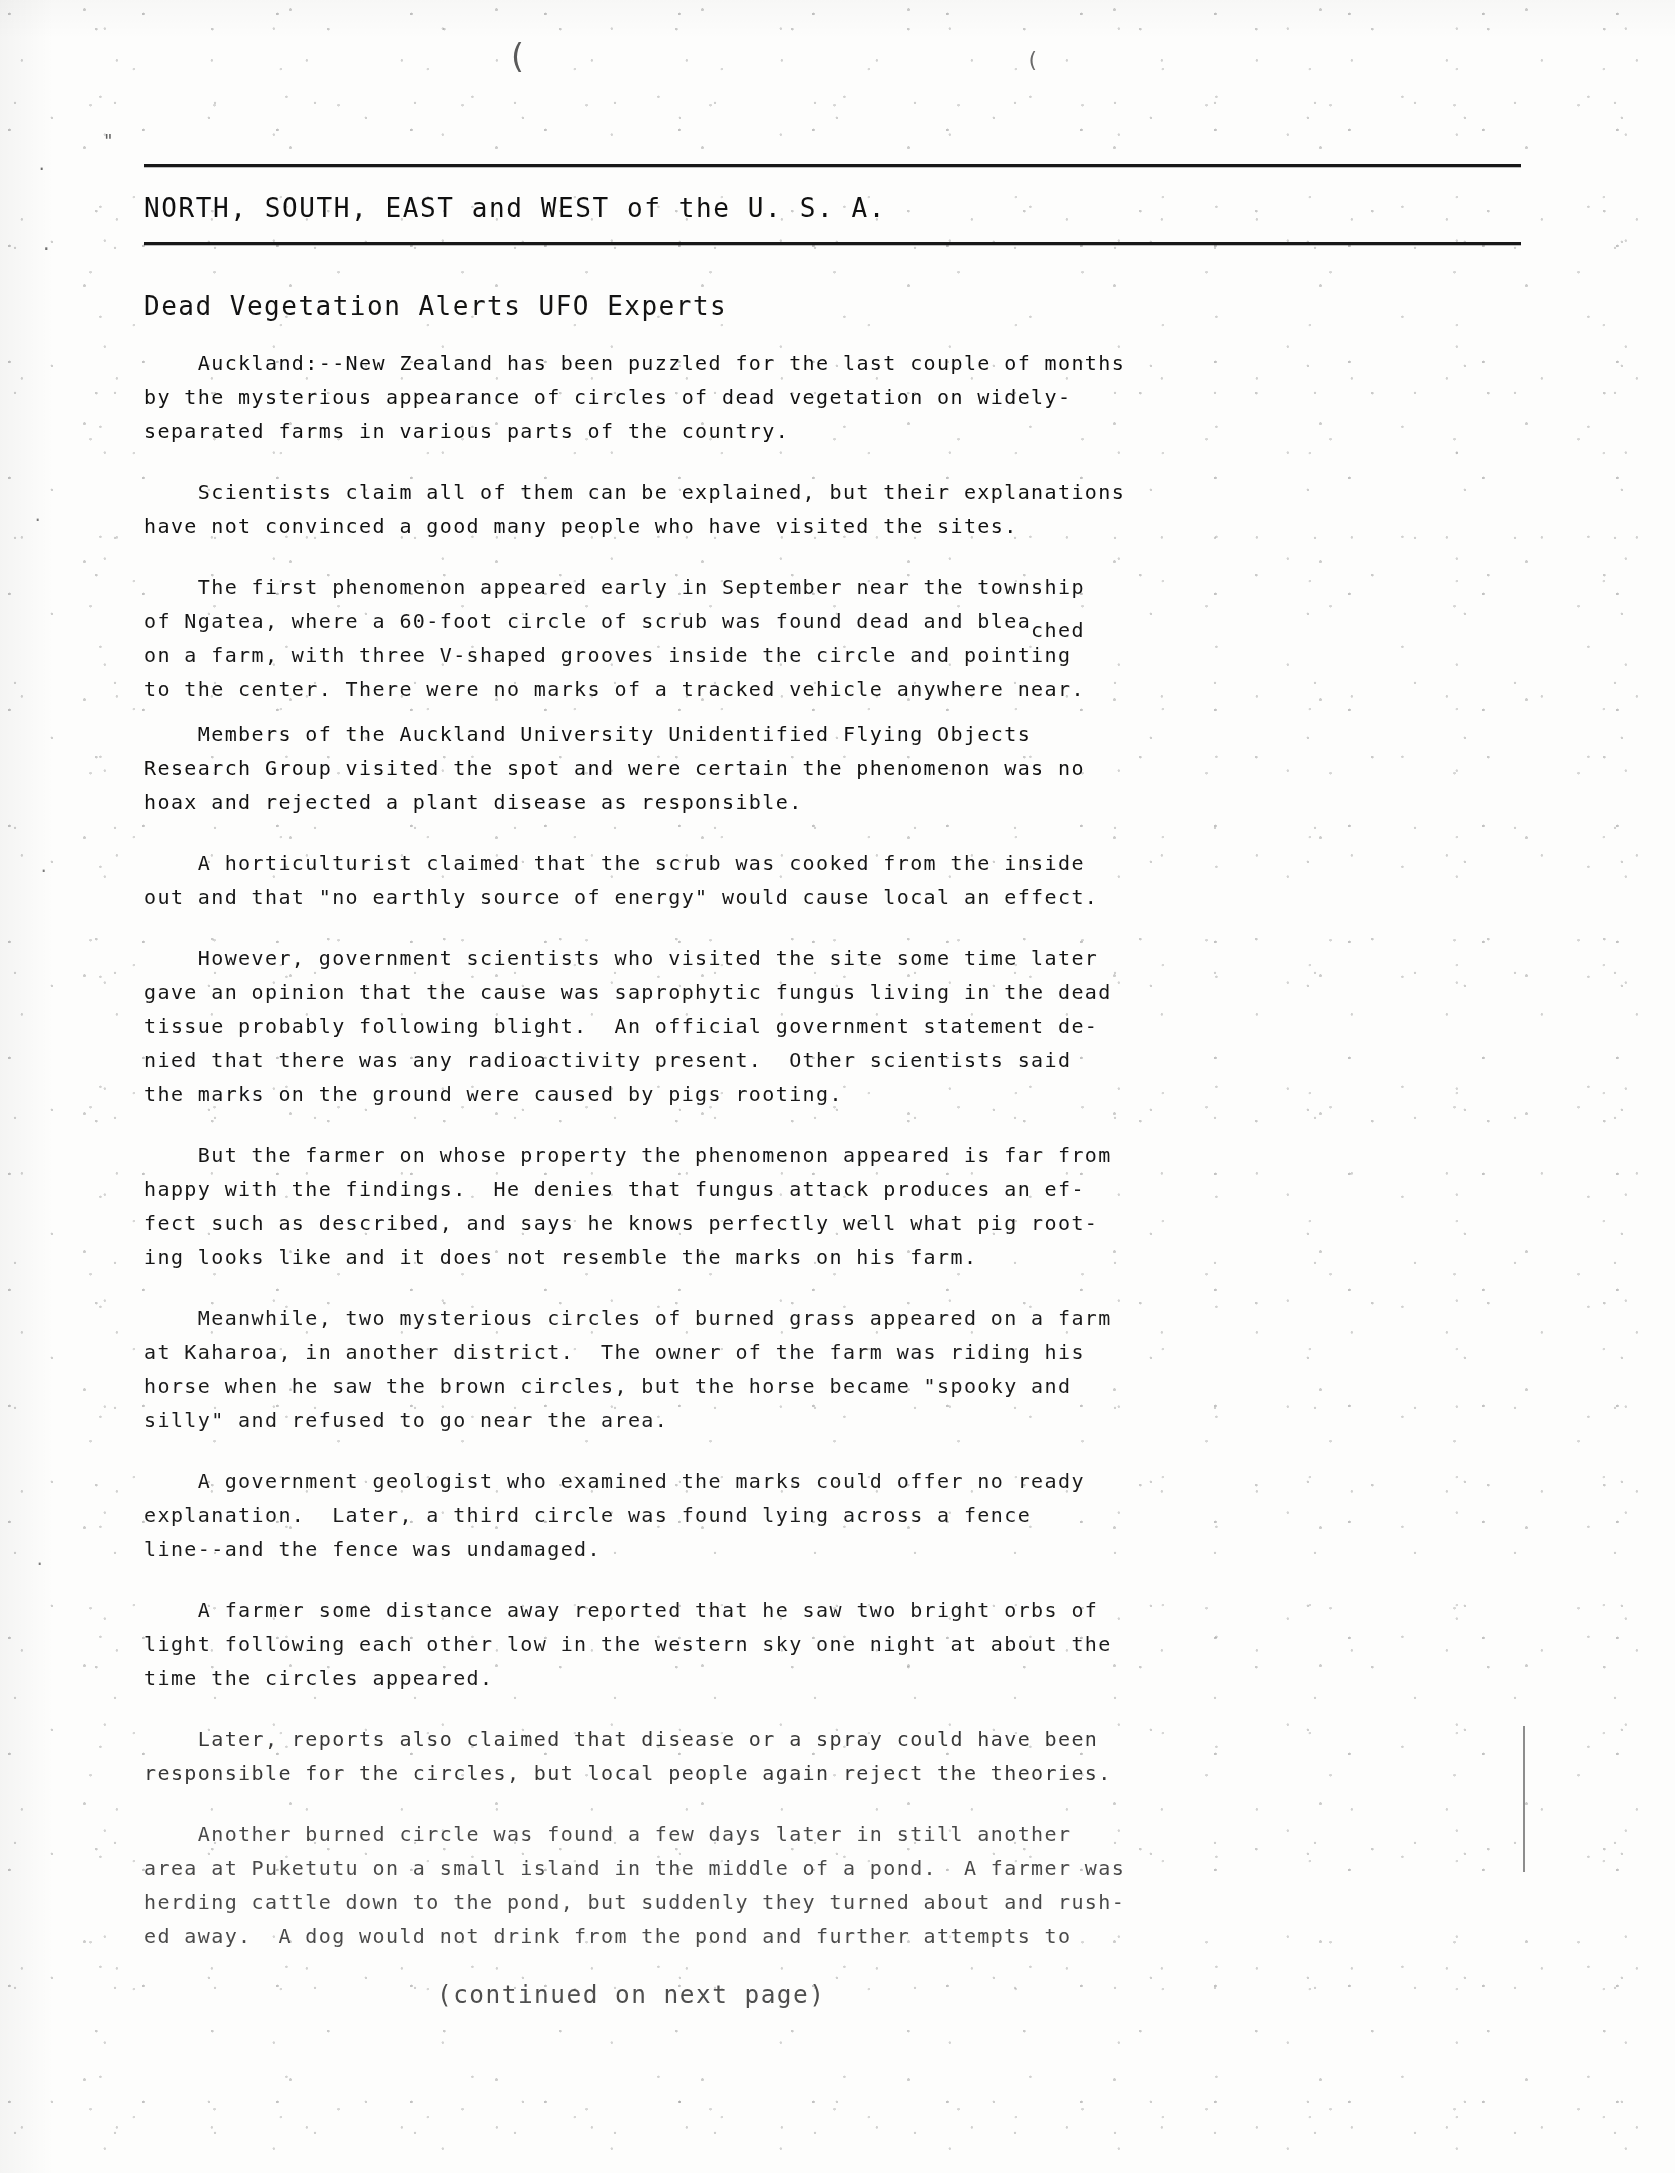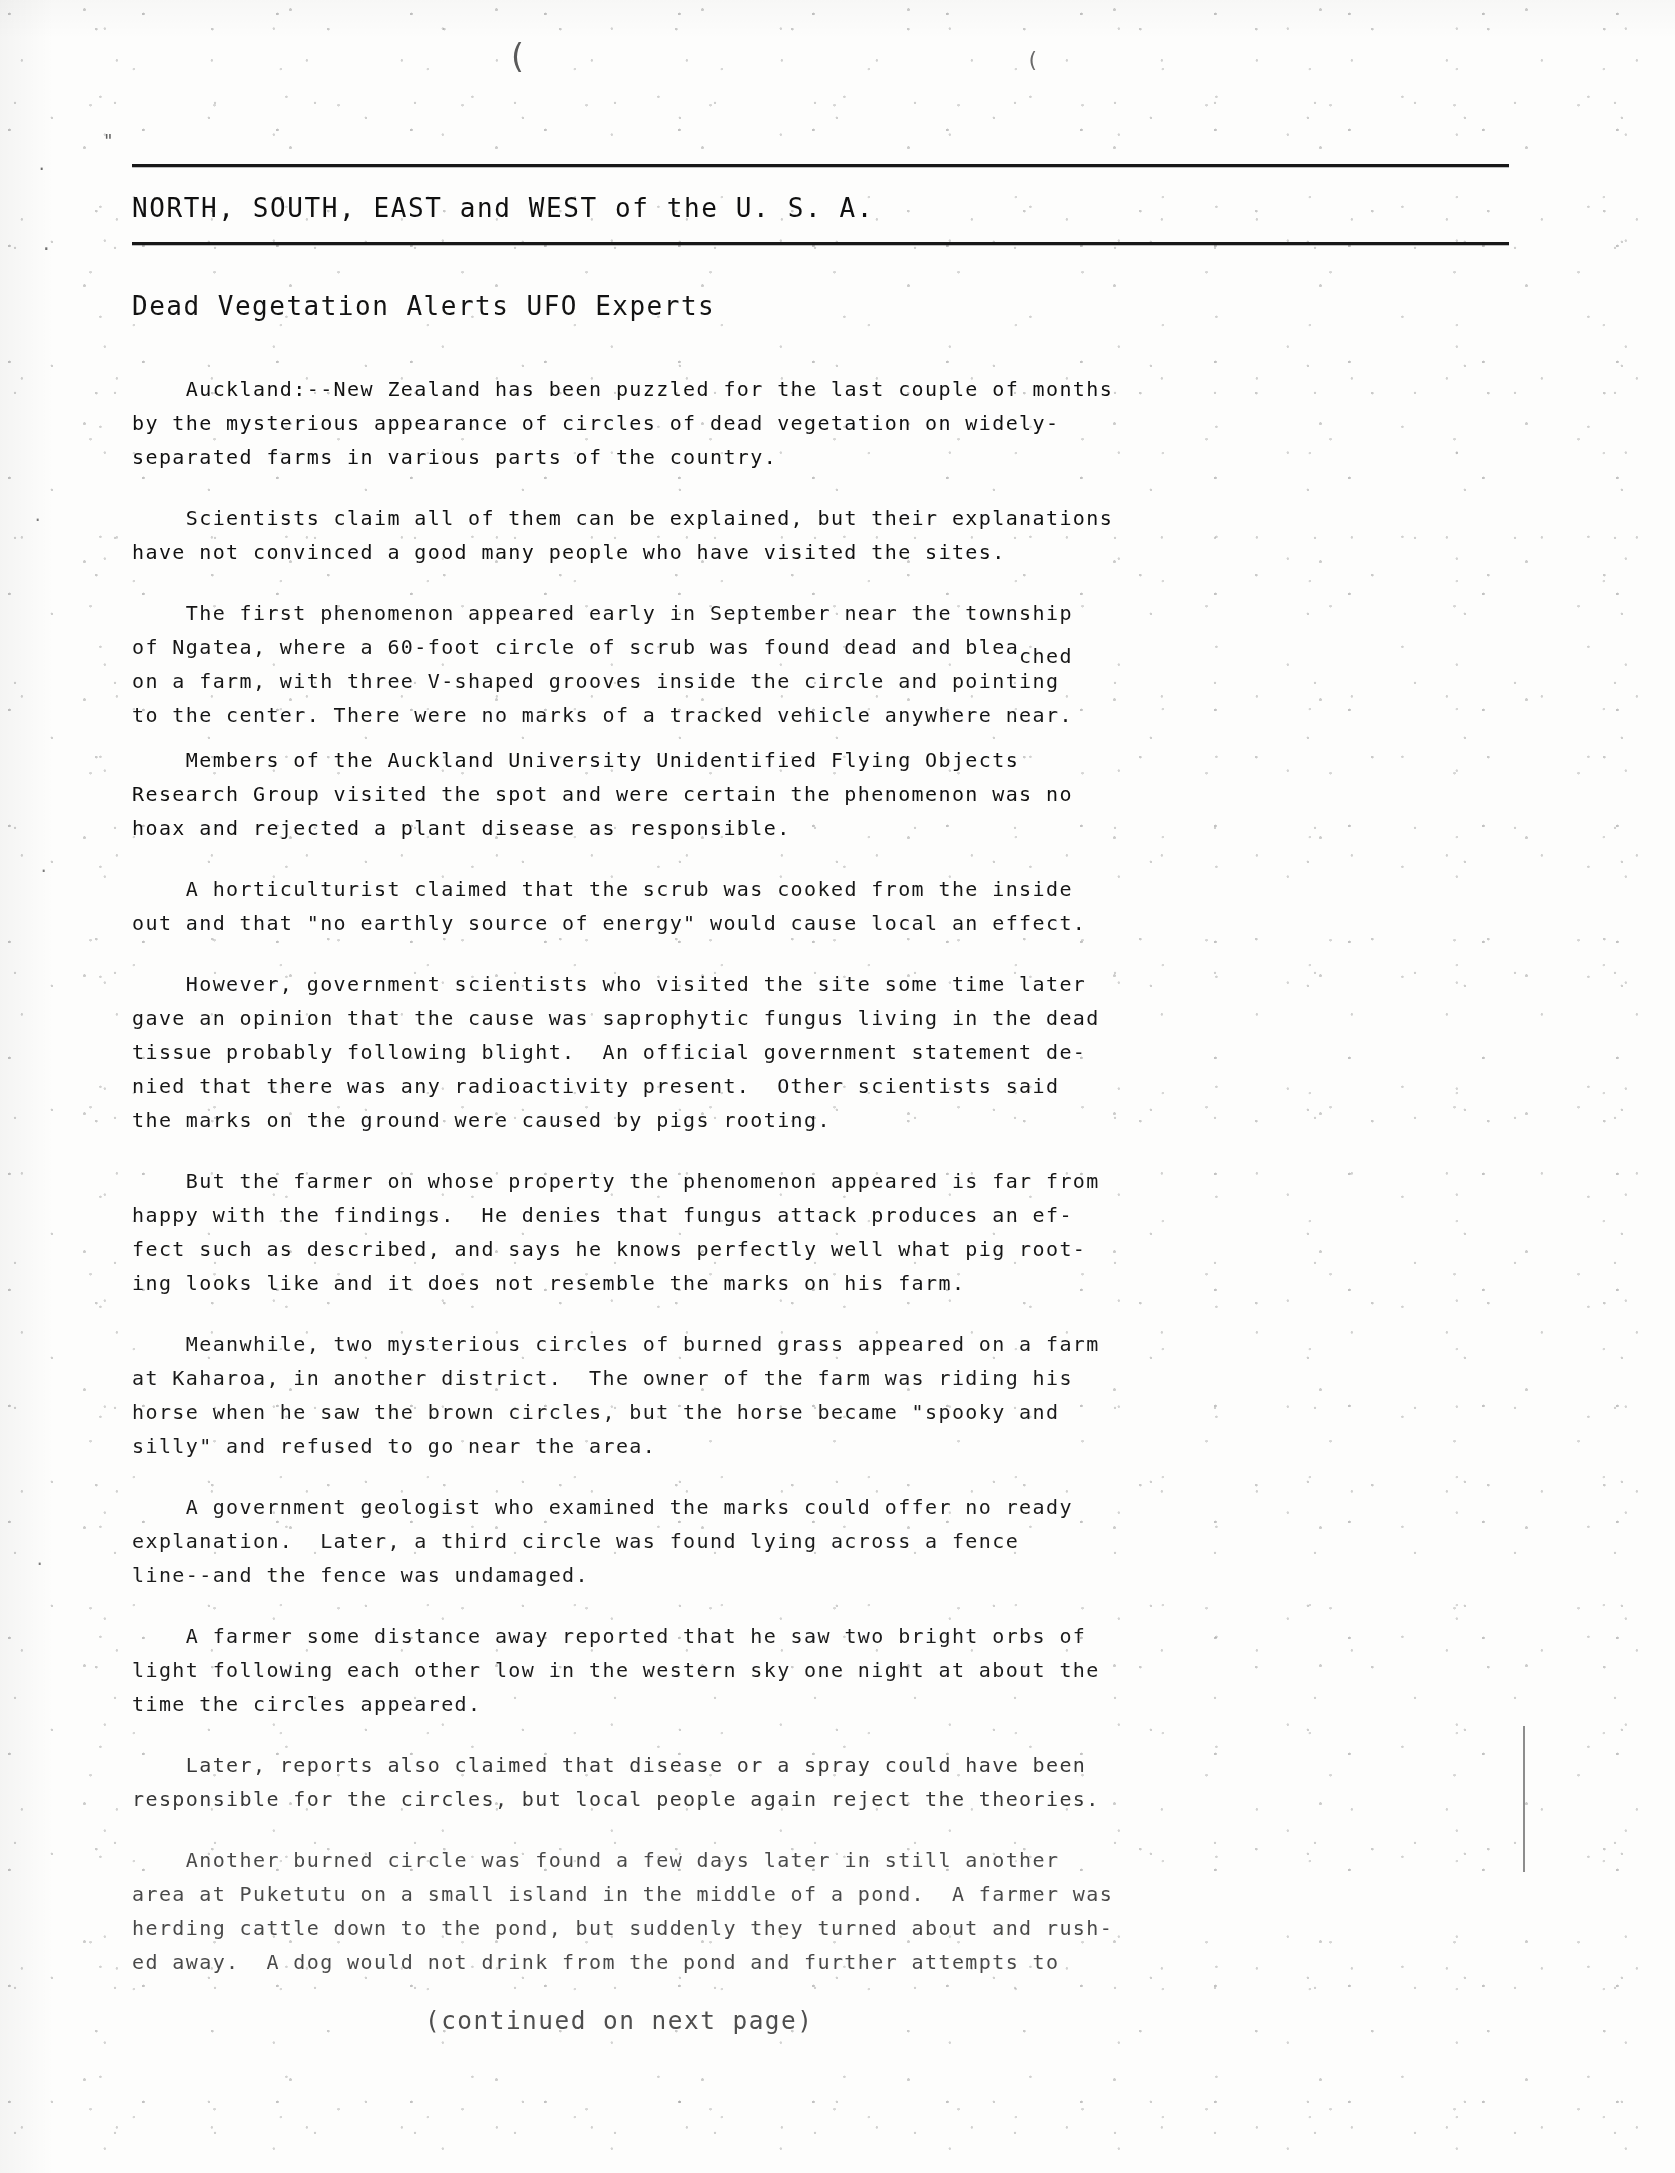--- a/index.html
+++ b/index.html
@@ -63,21 +63,21 @@
   .stray-tick-b  { left: 37px;  top: 156px; font-size: 15.6px; color:#6d6d6d; }
   .stray-dot-a   { left: 41px;  top: 234px; font-size: 17.6px; color:#707070; }
   .stray-dot-b   { left: 33px;  top: 507px; font-size: 15.6px; color:#7a7a7a; }
   .stray-dot-c   { left: 39px;  top: 858px; font-size: 15.6px; color:#7a7a7a; }
   .stray-dot-d   { left: 35px;  top: 1551px;font-size: 15.6px; color:#7a7a7a; }
   .stray-bar-r   { position:absolute; left:1523px; top:1726px; width:2px; height:146px; background:#8d8d8d; }
 
   
   .content {
     position: absolute;
-    left: 132px;
+    left: 144px;
     top: 164px;
     width: 1377px;
   }
 
   .rule {
     height: 2.9px;
     background: #181818;
     margin: 0;
     box-shadow: 0 1px 0 rgba(0,0,0,.25);
   }
@@ -90,21 +90,21 @@
     line-height: 1.25;
     white-space: pre;
     color: #101010;
   }
 
   .subhead {
     font-size: 26px;
     letter-spacing: 1.5px;
     line-height: 1.25;
     white-space: pre;
-    margin-bottom: 50px;
+    margin-bottom: 24px;
     color: #131313;
   }
 
   .para {
     font-size: 20px;
     letter-spacing: 1.4px;
     line-height: 34px;
     white-space: pre-wrap;
     margin: 0 0 27px 0;
     color: #141414;

